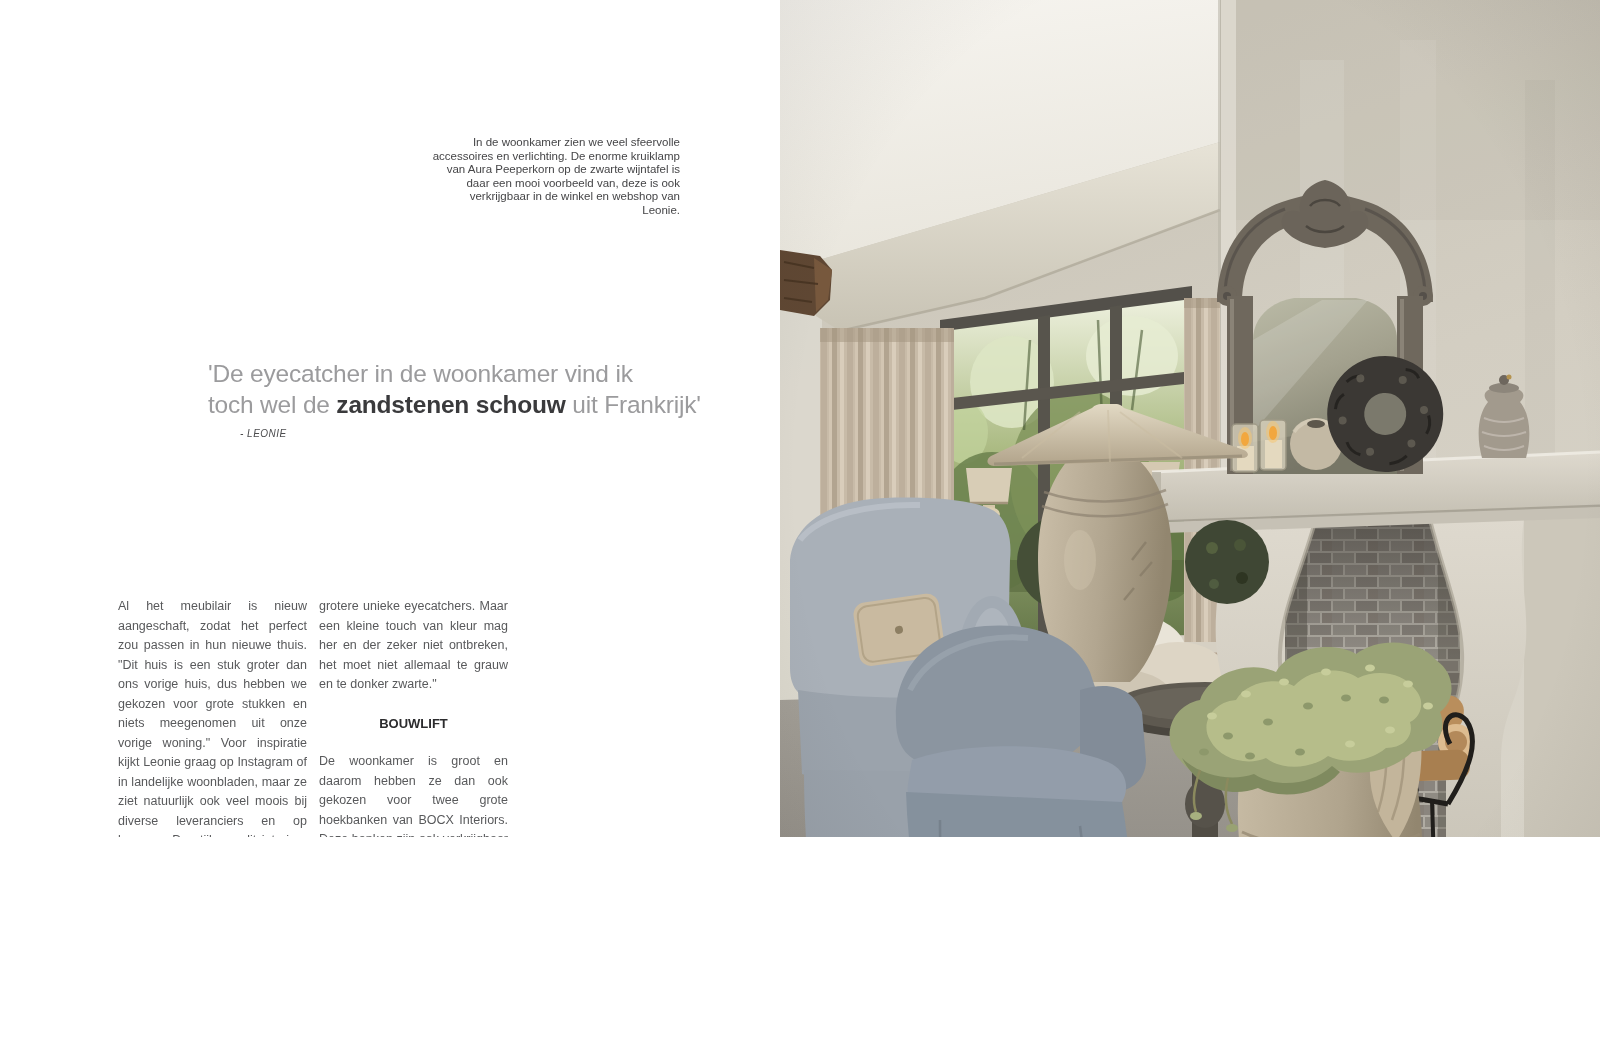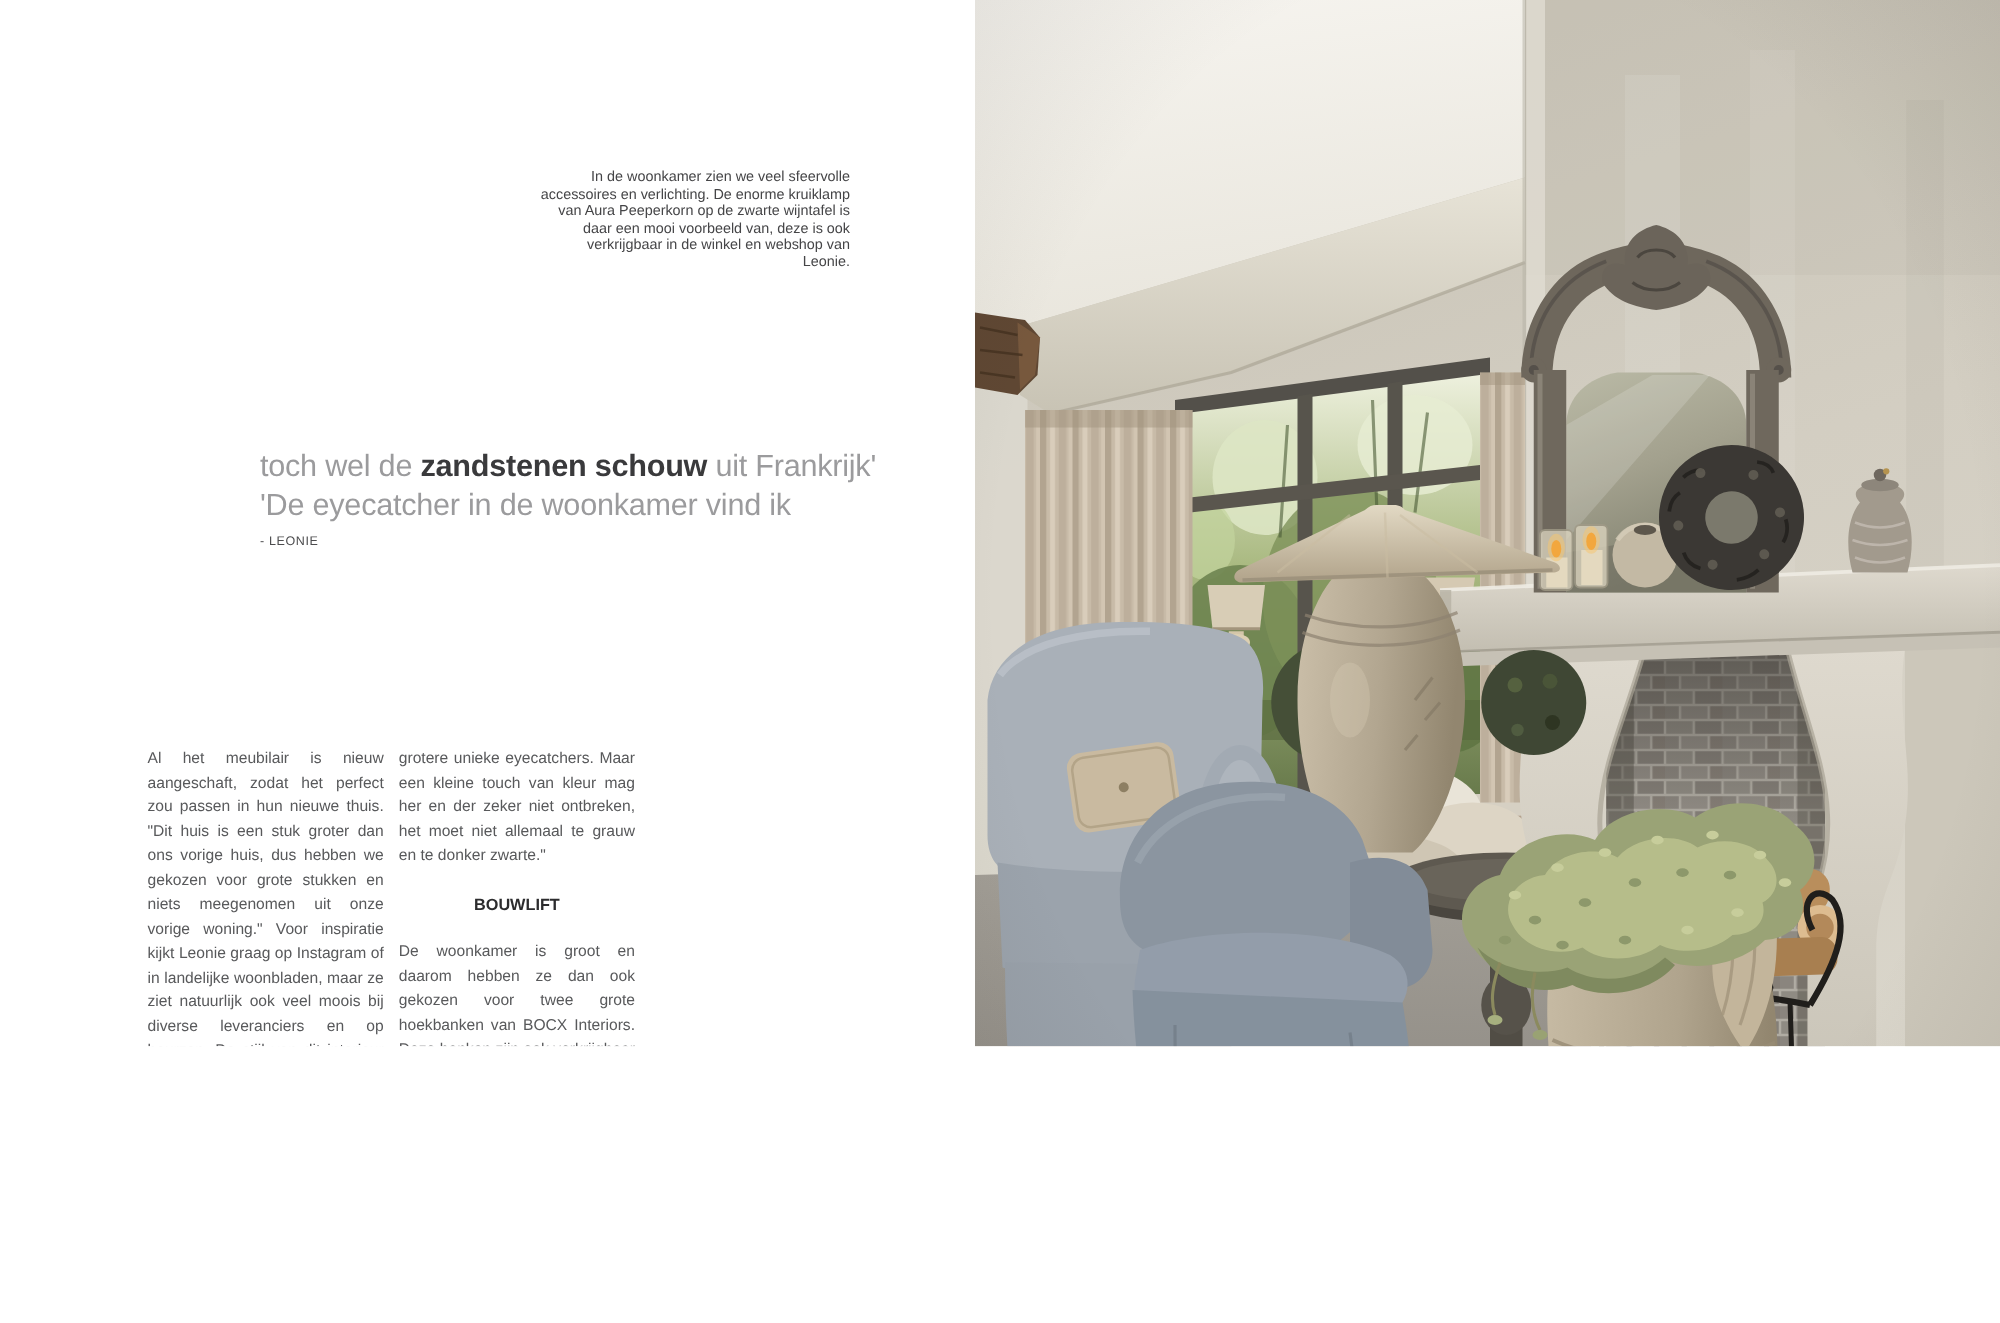--- a/index.html
+++ b/index.html
@@ -5,22 +5,22 @@
   html,body{margin:0;padding:0;background:#ffffff;}
   .spread{position:relative;width:1600px;height:837px;background:#ffffff;overflow:hidden;
           font-family:"Liberation Sans",sans-serif;color:#58595b;}
   
   .caption{position:absolute;left:430px;top:136px;width:250px;text-align:right;
            font-size:11.5px;line-height:1.18;color:#454547;}
   .quote{position:absolute;left:208px;top:358px;font-size:24.5px;line-height:1.28;
          color:#9b9b9d;letter-spacing:-0.2px;font-weight:400;}
   .quote .qline{display:block;white-space:nowrap;}
   .quote b{color:#3a3a3c;font-weight:700;}
-  .quote-attr{display:block;margin-top:7px;font-size:10px;
-              color:#4c4c4e;letter-spacing:0.5px;white-space:nowrap;}
+  .quote-attr{display:block;margin-top:7px;font-size:10px;font-style:italic;
+              color:#4c4c4e;letter-spacing:0.5px;white-space:nowrap;margin-left:32px;}
   .col{position:absolute;top:597px;width:189px;font-size:12.5px;line-height:19.5px;
        text-align:justify;color:#58595b;}
   .col p{margin:0 0 19px 0;}
   .col1{left:118px;}
   .col2{left:319px;}
   .colheading{font-weight:700;color:#2c2c2e;font-size:13px;text-align:center;margin:0 0 2px 0;}
   .footer{position:absolute;top:1019px;font-size:11px;letter-spacing:0.4px;color:#3d3d3f;white-space:nowrap;}
   .footer b{font-weight:700;}
   .footer .sp{display:inline-block;width:5px;}
   .footer-left{left:18px;}
@@ -30,22 +30,22 @@
   .photo svg{display:block;}
 </style>
 </head>
 <body>
 
 <div class="spread">
 
   <div class="caption">In de woonkamer zien we veel sfeervolle accessoires en verlichting. De enorme kruiklamp van Aura Peeperkorn op de zwarte wijntafel is daar een mooi voorbeeld van, deze is ook verkrijgbaar in de winkel en webshop van Leonie.</div>
 
   <div class="quote">
+    <span class="qline">'De eyecatcher in de woonkamer vind ik</span>
     <span class="qline"><span>toch wel de </span><b>zandstenen schouw</b><span> uit Frankrijk'</span></span>
-    <span class="qline">'De eyecatcher in de woonkamer vind ik</span>
     <span class="quote-attr">- LEONIE</span>
   </div>
 
   <div class="col col1">
     <p>Al het meubilair is nieuw aangeschaft, zodat het perfect zou passen in hun nieuwe thuis. "Dit huis is een stuk groter dan ons vorige huis, dus hebben we gekozen voor grote stukken en niets meegenomen uit onze vorige woning." Voor inspiratie kijkt Leonie graag op Instagram of in landelijke woonbladen, maar ze ziet natuurlijk ook veel moois bij diverse leveranciers en op beurzen. De stijl van dit interieur omschrijft ze graag als 'sfeervol landelijk, een tikkeltje sober'. Ze zegt hierover: "Ik hou het graag rustig in huis, met</p>
   </div>
 
   <div class="col col2">
     <p>grotere unieke eyecatchers. Maar een kleine touch van kleur mag her en der zeker niet ontbreken, het moet niet allemaal te grauw en te donker zwarte."</p>
     <p class="colheading">BOUWLIFT</p>

